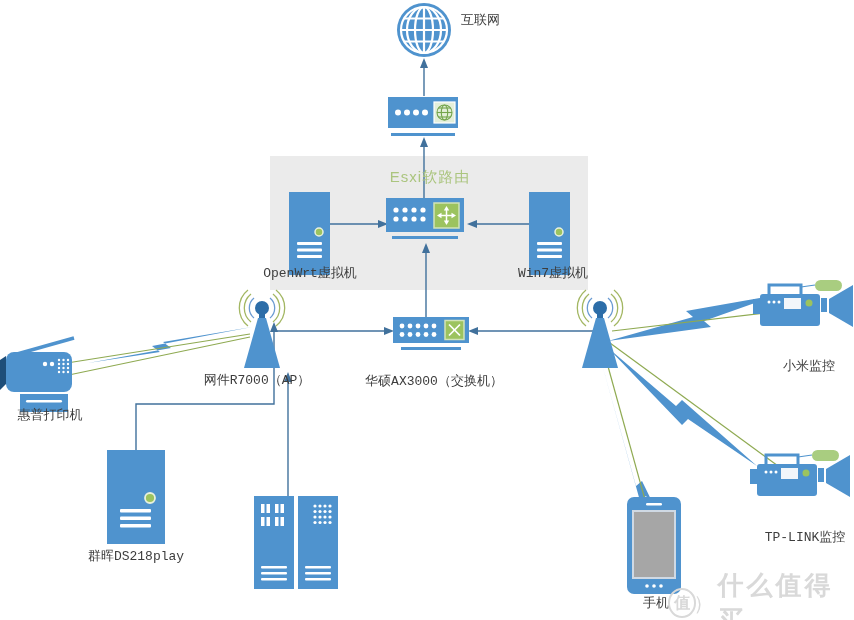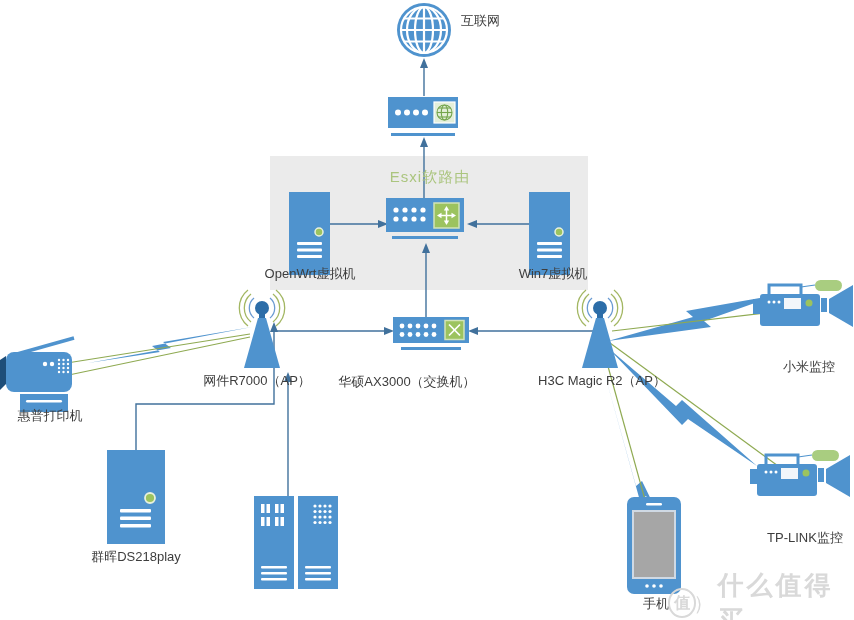--- a/index.html
+++ b/index.html
@@ -5,21 +5,21 @@
   html,body{margin:0;padding:0;background:#fff;}
   .canvas{
     position:relative;width:854px;height:620px;background:#fff;overflow:hidden;
     font-family:"Liberation Sans","DejaVu Sans",sans-serif;
   }
   .esxi-box{position:absolute;left:270px;top:156px;width:318px;height:134px;background:#ebebeb;}
   svg.links{position:absolute;left:0;top:0;z-index:1;}
   .node{position:absolute;z-index:2;line-height:0;}
   .lbl{
     position:absolute;z-index:3;font-size:13px;color:#3d3d3d;text-align:center;
-    line-height:1.15;white-space:nowrap;
+    line-height:1.15;white-space:nowrap;font-family:Liberation Mono, monospace;
   }
   .lbl.left{text-align:left;}
   .esxi-lbl{
     position:absolute;z-index:3;font-size:15px;color:#abc57f;text-align:center;
     white-space:nowrap;letter-spacing:1px;
   }
   .watermark{
     position:absolute;left:668px;top:568px;z-index:4;display:flex;align-items:center;
     color:#d9d9d9;
   }
@@ -183,21 +183,21 @@
           <circle cx="41" cy="17.5" r="2.4"></circle>
       </g>
       <rect x="52" y="3.5" width="19" height="19" fill="#9cc35f" stroke="#d2e4b8" stroke-width="1.5"></rect>
       <g stroke="#fff" stroke-width="1.7">
         <line x1="56" y1="7.5" x2="67" y2="18.5"></line>
         <line x1="56" y1="18.5" x2="67" y2="7.5"></line>
       </g>
       <rect x="8" y="30" width="60" height="3" fill="#4f93ce"></rect>
     </svg>
   </div>
-  <span class="lbl" style="left:332px;top:375px;width:150px">华硕AX3000（交换机）</span>
+  <span class="lbl" style="left:359px;top:375px;width:150px">华硕AX3000（交换机）</span>
 
   <div class="node" style="left:222px;top:288px">
     <svg width="80" height="82">
       <g fill="none" stroke-width="1.3">
         <path d="M32,10 A13,13 0 0 0 32,30" stroke="#6b9bd2"></path>
         <path d="M29,6 A18,18 0 0 0 29,34" stroke="#a3b763"></path>
         <path d="M26,2 A23,23 0 0 0 26,38" stroke="#a3b763"></path>
         <path d="M48,10 A13,13 0 0 1 48,30" stroke="#6b9bd2"></path>
         <path d="M51,6 A18,18 0 0 1 51,34" stroke="#a3b763"></path>
         <path d="M54,2 A23,23 0 0 1 54,38" stroke="#a3b763"></path>
@@ -217,21 +217,20 @@
         <path d="M26,2 A23,23 0 0 0 26,38" stroke="#a3b763"></path>
         <path d="M48,10 A13,13 0 0 1 48,30" stroke="#6b9bd2"></path>
         <path d="M51,6 A18,18 0 0 1 51,34" stroke="#a3b763"></path>
         <path d="M54,2 A23,23 0 0 1 54,38" stroke="#a3b763"></path>
       </g>
       <circle cx="40" cy="20" r="7" fill="#2c6da8"></circle>
       <rect x="37" y="26" width="6" height="6" fill="#2c6da8"></rect>
       <polygon points="36,30 44,30 58,80 22,80" fill="#4f93ce"></polygon>
     </svg>
   </div>
-  <span class="lbl" style="left:527px;top:374px;width:150px">H3C Magic R2（AP）</span>
 
   <div class="node" style="left:753px;top:272px">
     <svg width="102" height="62">
       <path d="M16,24 V13 H48 V24" fill="none" stroke="#4f93ce" stroke-width="3"></path>
       <path d="M48,15 L62,13" fill="none" stroke="#4f93ce" stroke-width="1.2"></path>
       <rect x="62" y="8" width="27" height="11" rx="5.5" fill="#a9cd80"></rect>
       <rect x="0" y="27" width="8" height="15" fill="#4f93ce"></rect>
       <rect x="7" y="22" width="60" height="32" rx="3" fill="#4f93ce"></rect>
       <g fill="#fff">
           <circle cx="16" cy="30" r="1.5"></circle>

